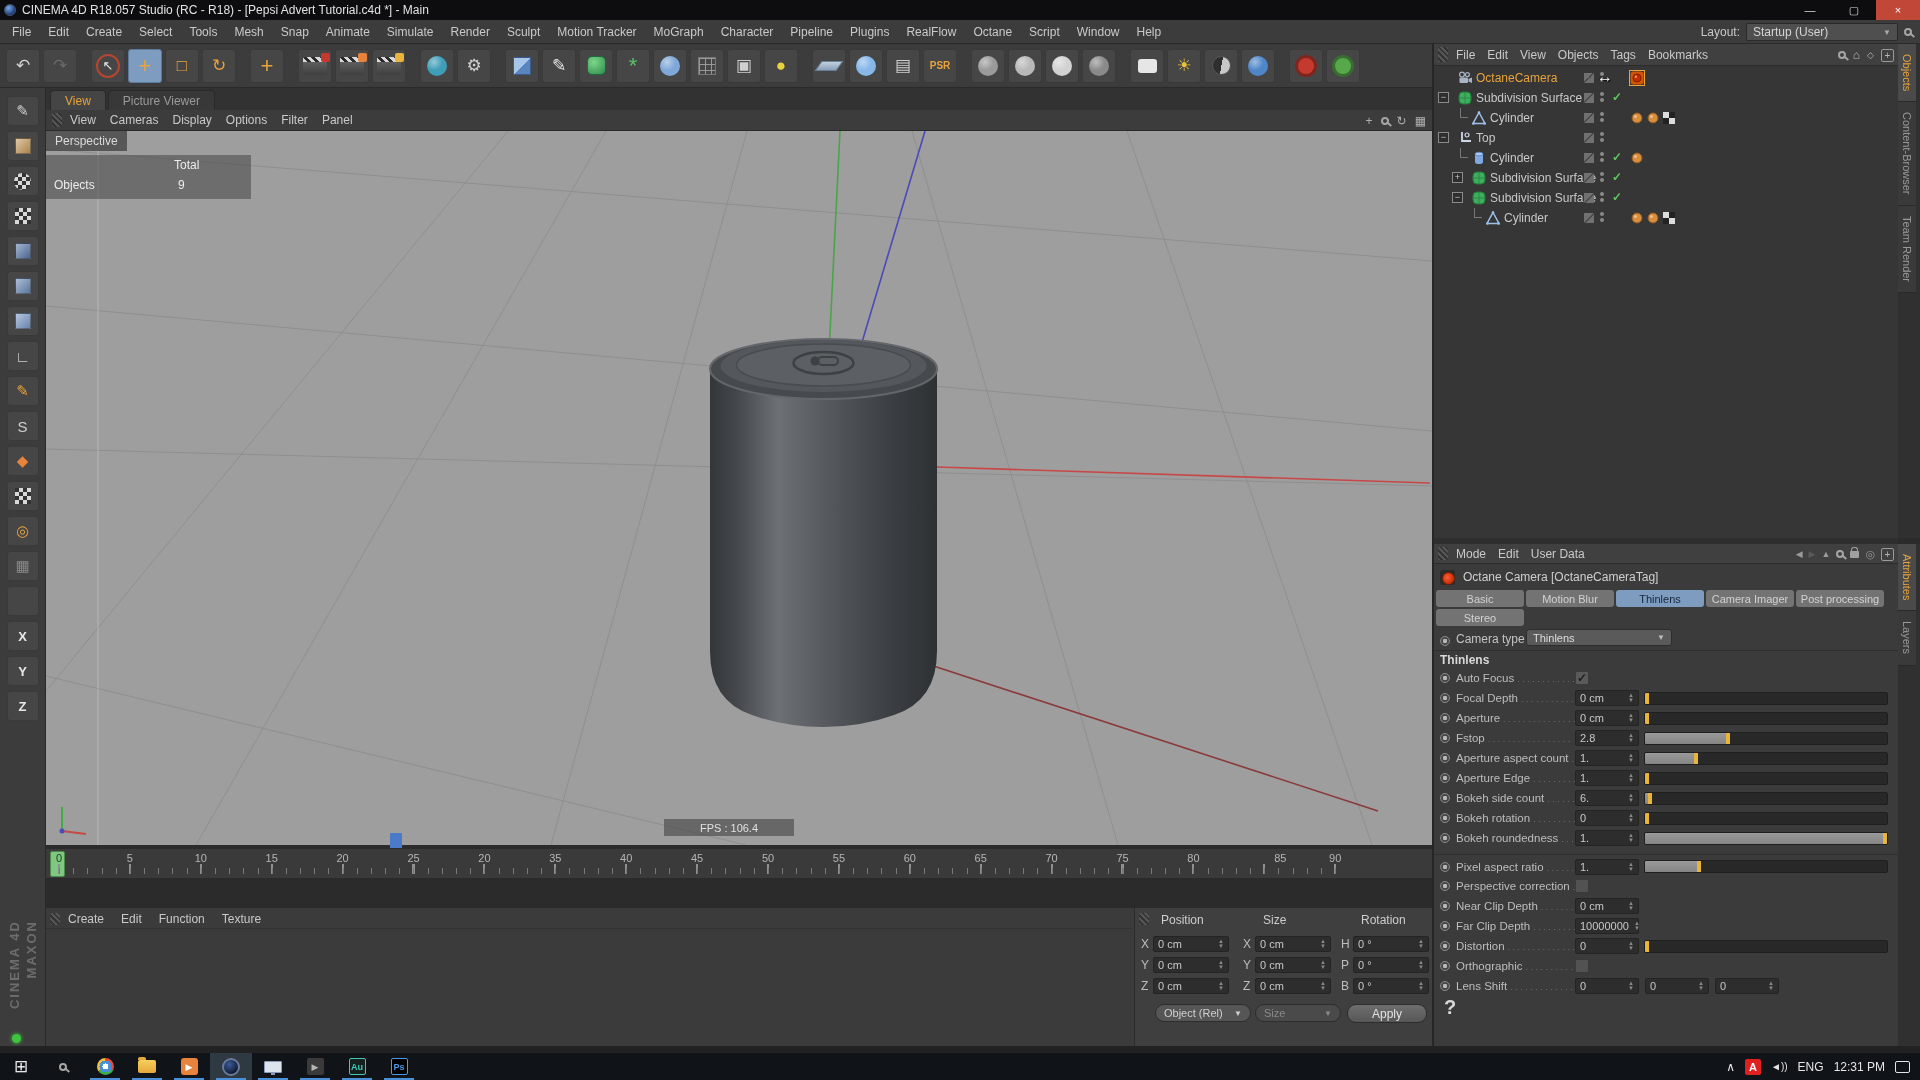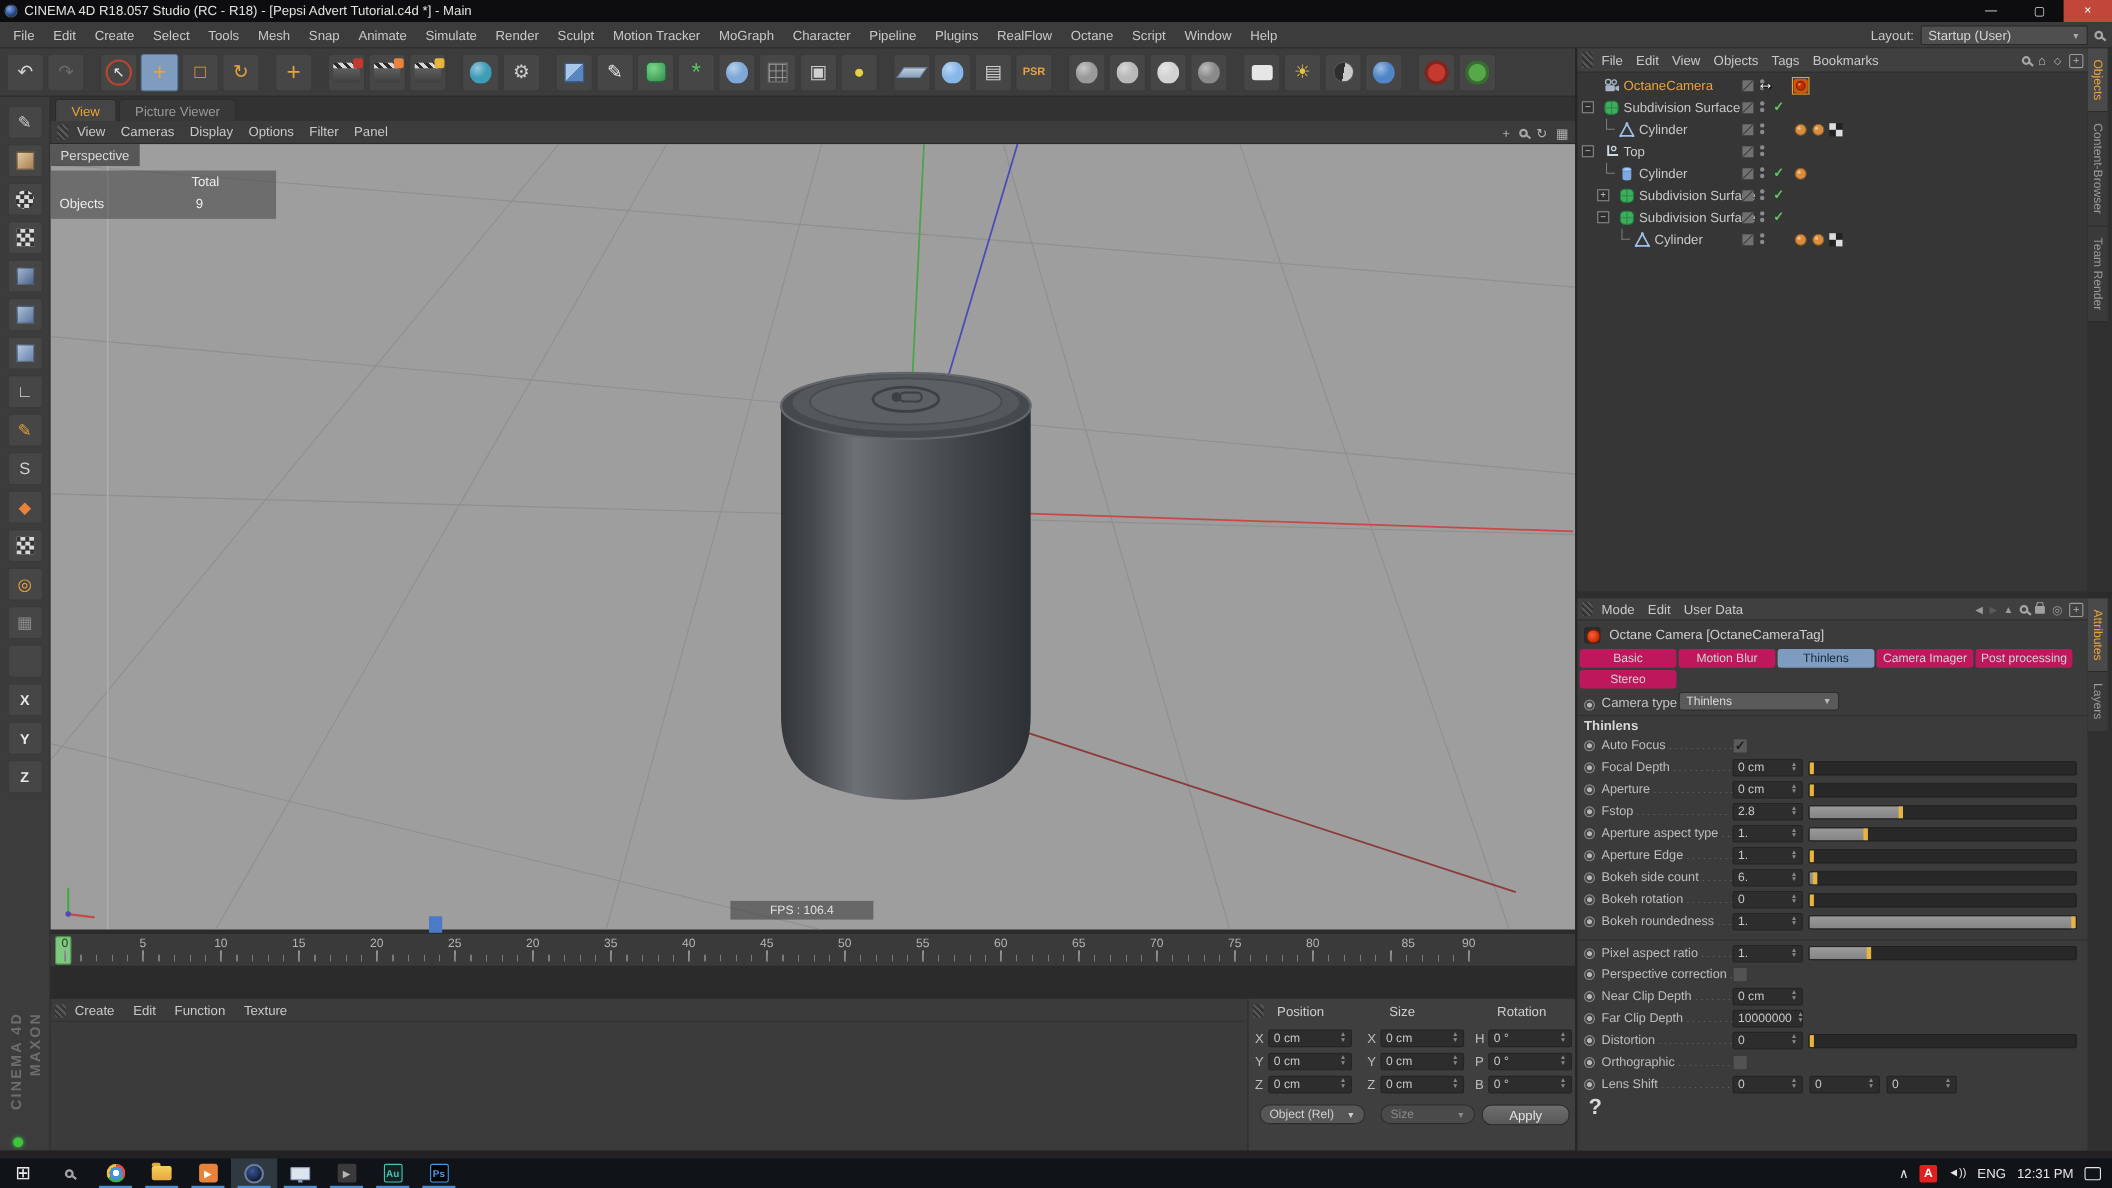--- a/index.html
+++ b/index.html
@@ -182,21 +182,21 @@
   #am-menu .mi { margin-right:12px; }
   #am-icons { position:absolute; right:4px; top:0; height:20px; display:flex; align-items:center; gap:6px; color:#9a9a9a; font-size:9px; }
   .padlock { width:9px; height:7px; background:#a0a0a0; border-radius:1px; position:relative; }
   .padlock::before { content:''; position:absolute; left:1px; top:-4px; width:5px; height:4px;
     border:1.5px solid #a0a0a0; border-bottom:none; border-radius:3px 3px 0 0; }
   #am-title { position:absolute; left:0; top:22px; height:22px; display:flex; align-items:center; padding-left:6px; color:#cfcfcf; }
   .octag { width:15px; height:15px; border-radius:3px; background:#2b2b2b; position:relative; margin-right:8px; }
   .octag::after { content:''; position:absolute; left:2px; top:2px; width:11px; height:11px; border-radius:50%;
     background:radial-gradient(circle at 40% 40%, #ff5a3c, #c33000 70%); border:1px solid #7a1f00; }
   #am-tabs { position:absolute; left:2px; top:46px; width:452px; display:flex; flex-wrap:wrap; gap:2px; }
-  .atab { width:88px; height:17px; background:#be185d; border-radius:3px; color:#d2d2d2; font-size:11px;
+  .atab { width:88px; height:17px; background:#737373; border-radius:3px; color:#d2d2d2; font-size:11px;
     display:flex; align-items:center; justify-content:center; }
   .atab.active { background:#7d9cc0; color:#14263c; }
   .pcirc { width:10px; height:10px; border-radius:50%; border:1px solid #8a8a8a; flex:none;
     background:radial-gradient(circle, #b5b5b5 0 2px, #474747 2.5px); margin-right:6px; }
   #cam-type-row { position:absolute; left:6px; top:84px; height:18px; display:flex; align-items:flex-end; width:450px; }
   #cam-type-label { color:#c3c3c3; }
   #cam-type-drop { position:absolute; left:86px; width:146px; height:17px; background:#5a5a5a; border:1px solid #2d2d2d;
     border-radius:3px; display:flex; align-items:center; padding:0 6px; color:#dcdcdc; font-size:11px; }
   #params { position:absolute; left:0; top:106px; width:464px; }
   .psection { height:18px; display:flex; align-items:center; padding-left:6px; color:#d8d8d8; font-weight:bold;
@@ -680,21 +680,21 @@
           </div>
         </div>
         <div class="crow" style="left: 206px; top: 70px;">
           <span class="caxis">B</span>
           <div class="cfield">
             <span>0 °</span>
             <span class="stepper">▲<br>▼</span>
           </div>
         </div>
       </div>
-    <div class="cdrop" style="left:10px;top:96px;width:96px;">
+    <div class="cdrop" style="left:20px;top:96px;width:96px;">
       <span>Object (Rel)</span>
         <span class="caret">▼</span>
     </div>
     <div class="cdrop dis" style="left:120px;top:96px;width:86px;">
       <span>Size</span>
         <span class="caret">▼</span>
     </div>
     <div id="apply-btn" style="left:212px;top:96px;width:80px;">Apply</div>
   </div>
 </div>
@@ -1007,21 +1007,21 @@
           <span class="stepper">▲<br>▼</span>
         </div>
         <div class="pslider">
           <div class="fill" style="width: 35%;"></div>
           <div class="mark" style="left: calc(35% - 4px);"></div>
         </div>
       </div>
       <div class="prow">
         <span class="pcirc"></span>
         <span class="plabel">
-          <span>Aperture aspect type</span>
+          <span>Aperture aspect count</span>
           <span class="pdots"></span>
         </span>
         <div class="pfield">
           <span>1.</span>
           <span class="stepper">▲<br>▼</span>
         </div>
         <div class="pslider">
           <div class="fill" style="width: 22%;"></div>
           <div class="mark" style="left: calc(22% - 4px);"></div>
         </div>

